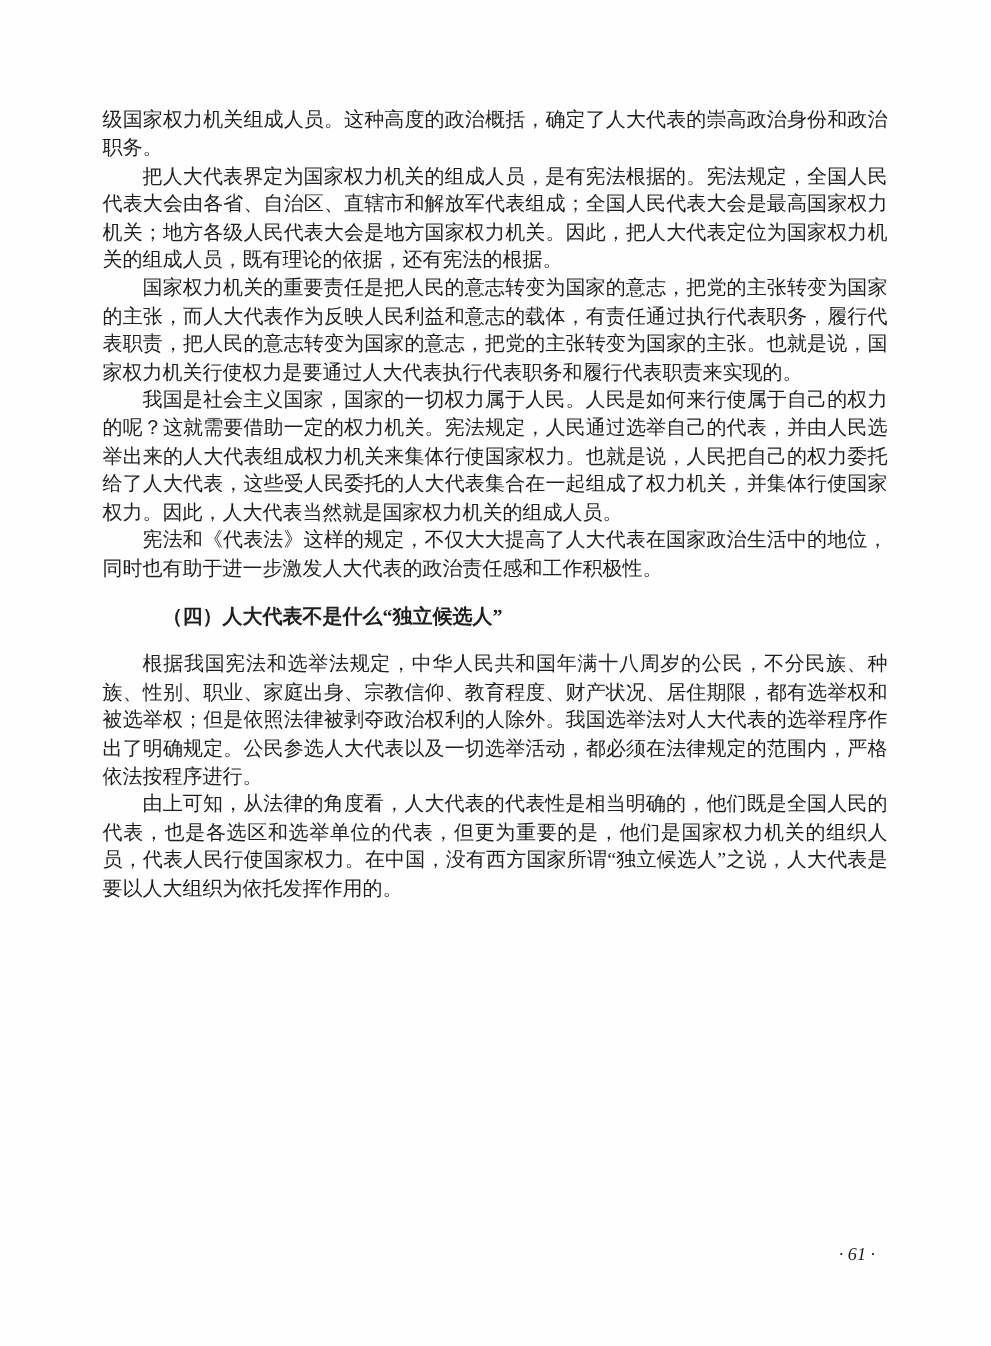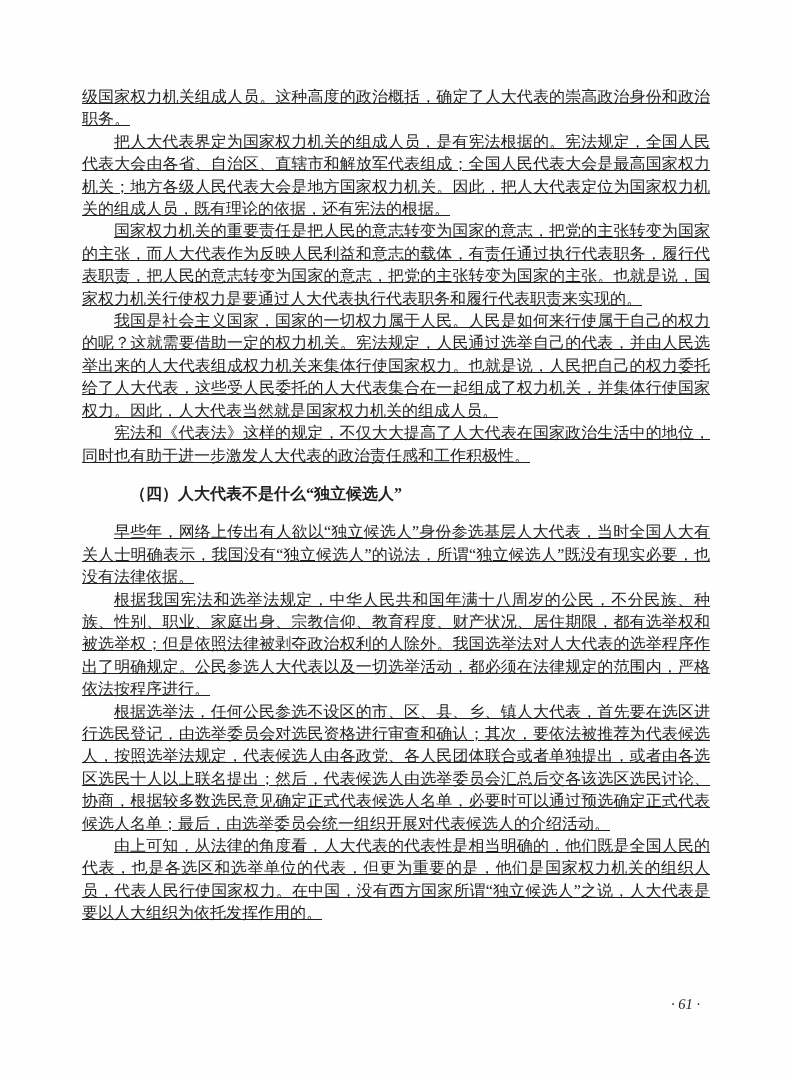--- a/index.html
+++ b/index.html
@@ -25,21 +25,20 @@
     font-size: 16px;
     line-height: 22.4px;
     text-align: justify;
     text-justify: inter-character;
     letter-spacing: 0;
   }
   .para {
     margin: 0;
     padding: 0;
     text-indent: 2em;
-    text-decoration: underline;
   }
   .para.continuation {
     text-indent: 0;
   }
   .heading {
     margin: 16px;
     padding: 0;
     font-size: 16px;
     line-height: 22.4px;
     font-weight: bold;
@@ -59,22 +58,20 @@
 <body>
 
 <div class="page">
   <main class="text-block">
     <p class="para continuation">级国家权力机关组成人员。这种高度的政治概括，确定了人大代表的崇高政治身份和政治职务。</p>
     <p class="para">把人大代表界定为国家权力机关的组成人员，是有宪法根据的。宪法规定，全国人民代表大会由各省、自治区、直辖市和解放军代表组成；全国人民代表大会是最高国家权力机关；地方各级人民代表大会是地方国家权力机关。因此，把人大代表定位为国家权力机关的组成人员，既有理论的依据，还有宪法的根据。</p>
     <p class="para">国家权力机关的重要责任是把人民的意志转变为国家的意志，把党的主张转变为国家的主张，而人大代表作为反映人民利益和意志的载体，有责任通过执行代表职务，履行代表职责，把人民的意志转变为国家的意志，把党的主张转变为国家的主张。也就是说，国家权力机关行使权力是要通过人大代表执行代表职务和履行代表职责来实现的。</p>
     <p class="para">我国是社会主义国家，国家的一切权力属于人民。人民是如何来行使属于自己的权力的呢？这就需要借助一定的权力机关。宪法规定，人民通过选举自己的代表，并由人民选举出来的人大代表组成权力机关来集体行使国家权力。也就是说，人民把自己的权力委托给了人大代表，这些受人民委托的人大代表集合在一起组成了权力机关，并集体行使国家权力。因此，人大代表当然就是国家权力机关的组成人员。</p>
     <p class="para">宪法和《代表法》这样的规定，不仅大大提高了人大代表在国家政治生活中的地位，同时也有助于进一步激发人大代表的政治责任感和工作积极性。</p>
     <h3 class="heading">（四）人大代表不是什么“独立候选人”</h3>
-    <p class="para">早些年，网络上传出有人欲以“独立候选人”身份参选基层人大代表，当时全国人大有关人士明确表示，我国没有“独立候选人”的说法，所谓“独立候选人”既没有现实必要，也没有法律依据。</p>
     <p class="para">根据我国宪法和选举法规定，中华人民共和国年满十八周岁的公民，不分民族、种族、性别、职业、家庭出身、宗教信仰、教育程度、财产状况、居住期限，都有选举权和被选举权；但是依照法律被剥夺政治权利的人除外。我国选举法对人大代表的选举程序作出了明确规定。公民参选人大代表以及一切选举活动，都必须在法律规定的范围内，严格依法按程序进行。</p>
-    <p class="para">根据选举法，任何公民参选不设区的市、区、县、乡、镇人大代表，首先要在选区进行选民登记，由选举委员会对选民资格进行审查和确认；其次，要依法被推荐为代表候选人，按照选举法规定，代表候选人由各政党、各人民团体联合或者单独提出，或者由各选区选民十人以上联名提出；然后，代表候选人由选举委员会汇总后交各该选区选民讨论、协商，根据较多数选民意见确定正式代表候选人名单，必要时可以通过预选确定正式代表候选人名单；最后，由选举委员会统一组织开展对代表候选人的介绍活动。</p>
     <p class="para">由上可知，从法律的角度看，人大代表的代表性是相当明确的，他们既是全国人民的代表，也是各选区和选举单位的代表，但更为重要的是，他们是国家权力机关的组织人员，代表人民行使国家权力。在中国，没有西方国家所谓“独立候选人”之说，人大代表是要以人大组织为依托发挥作用的。</p>
   </main>
 
   <footer class="page-footer">
     <span>· 61 ·</span>
   </footer>
 </div>
 
 </body></html>

